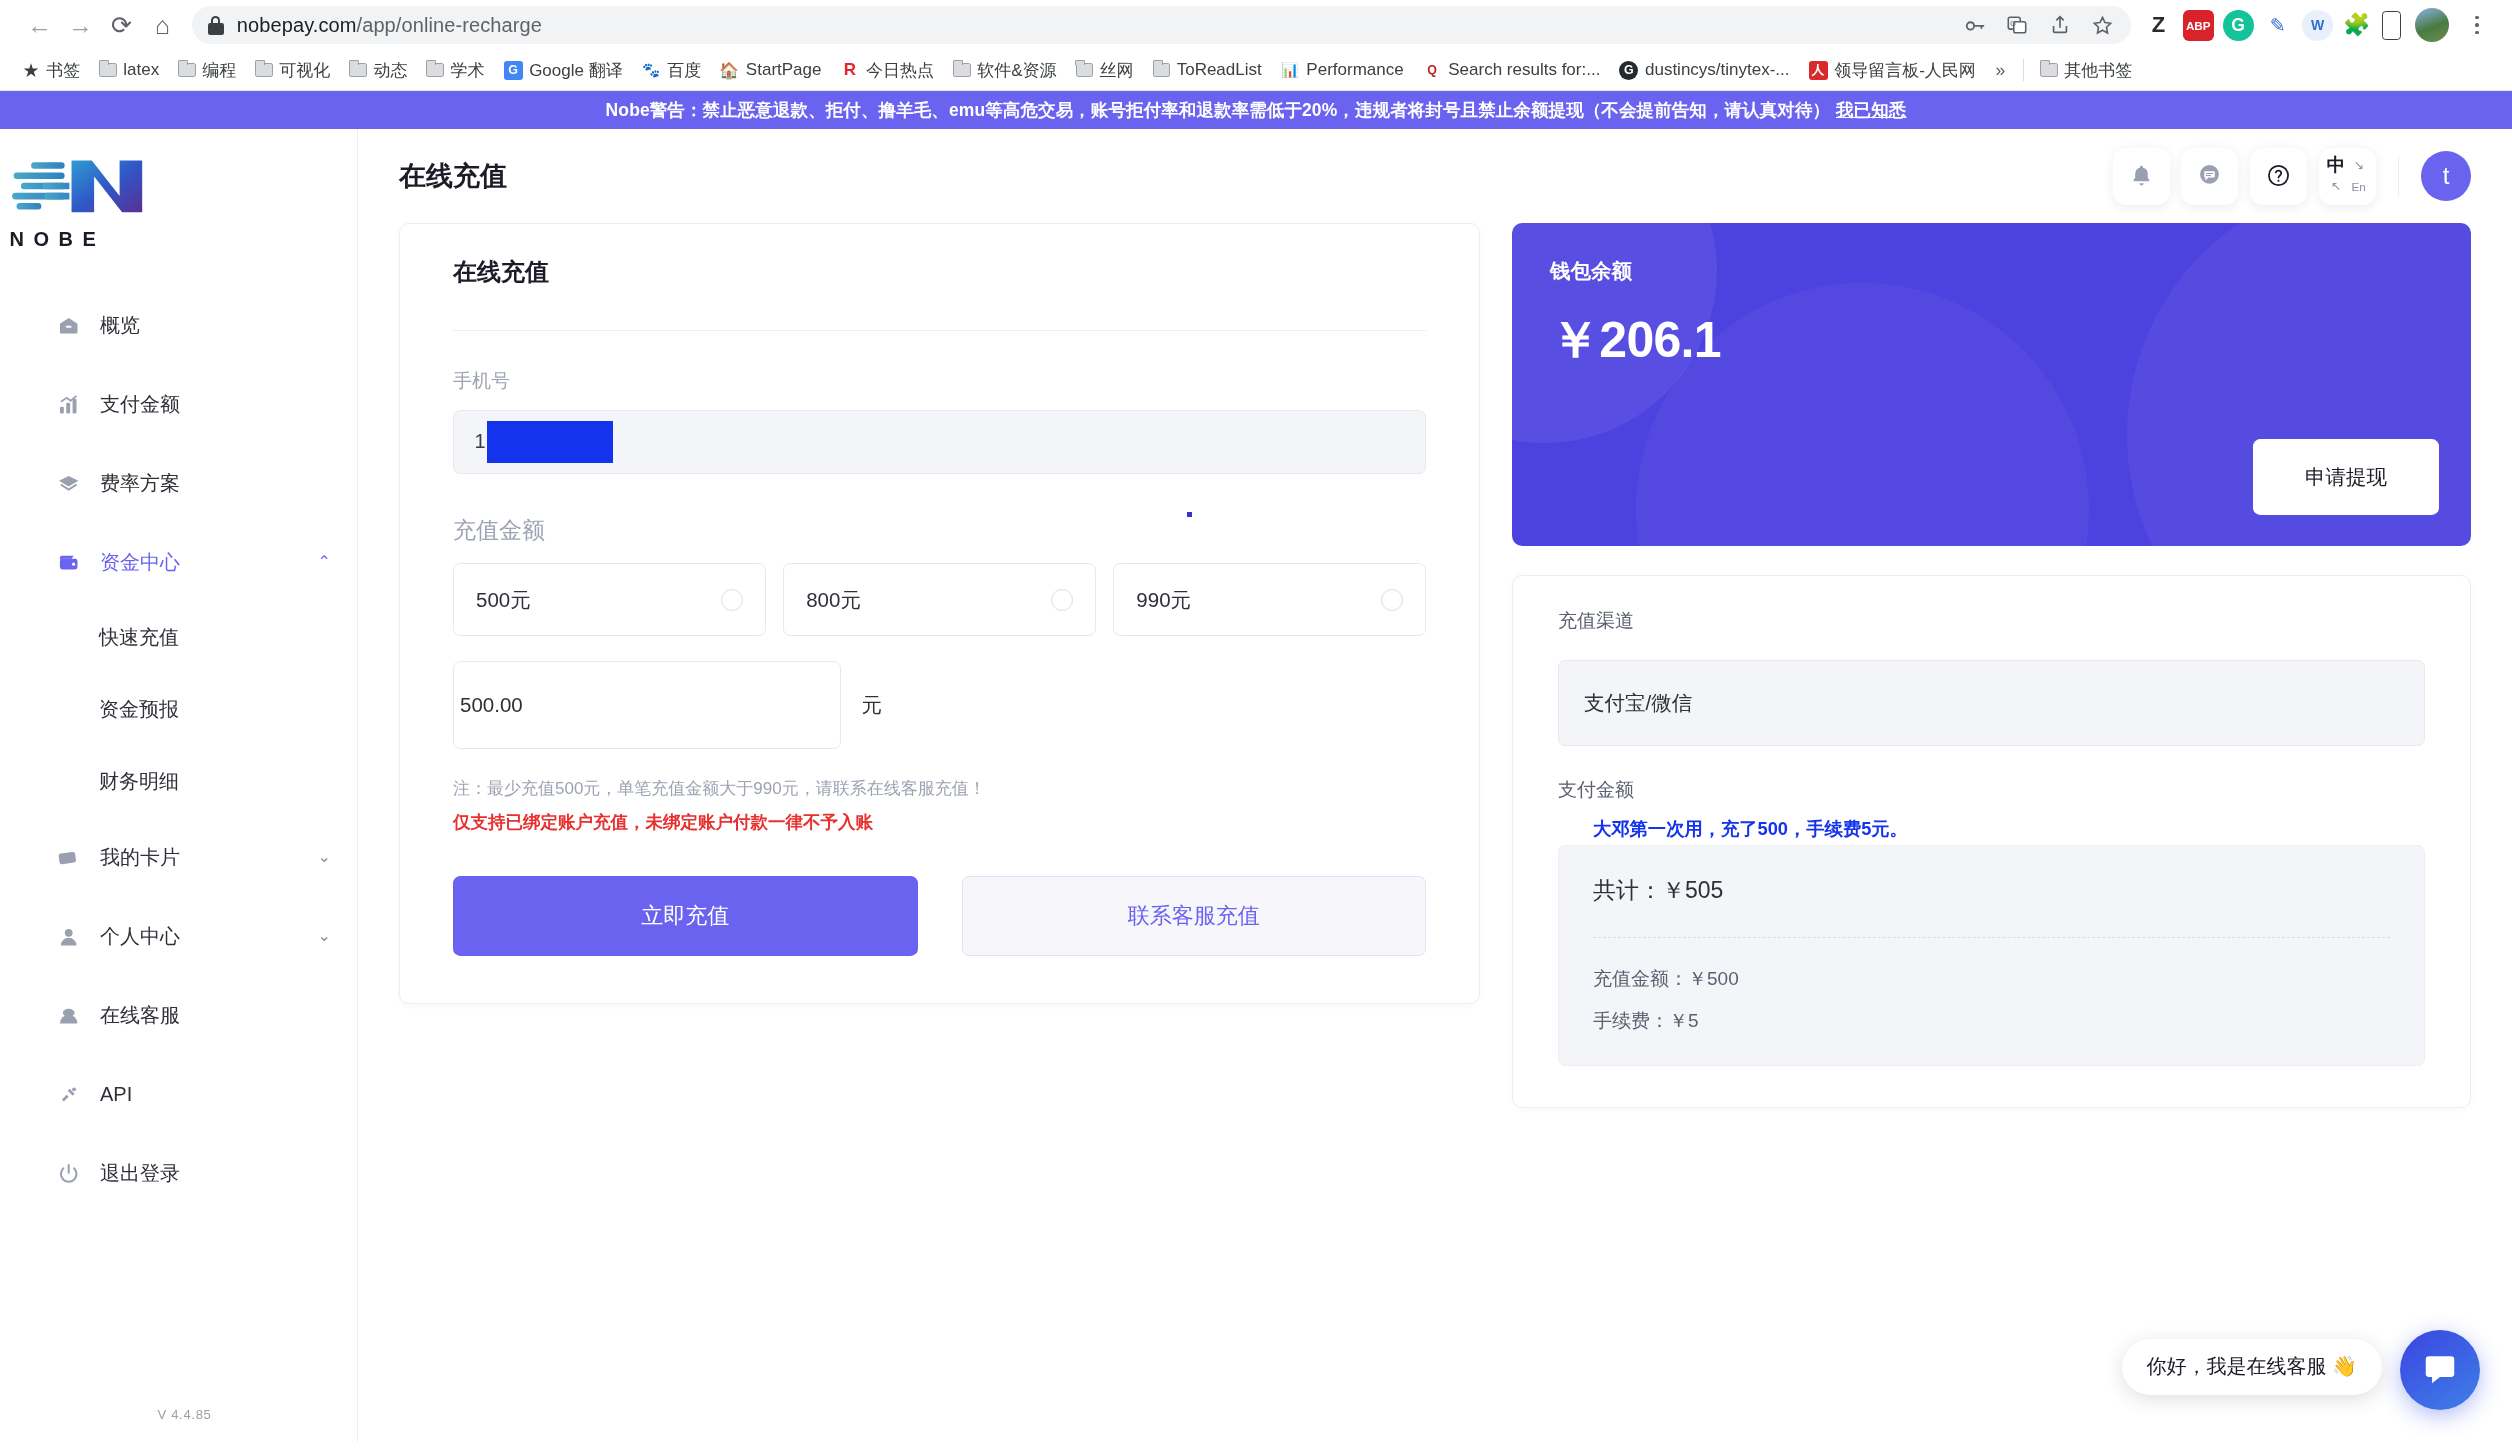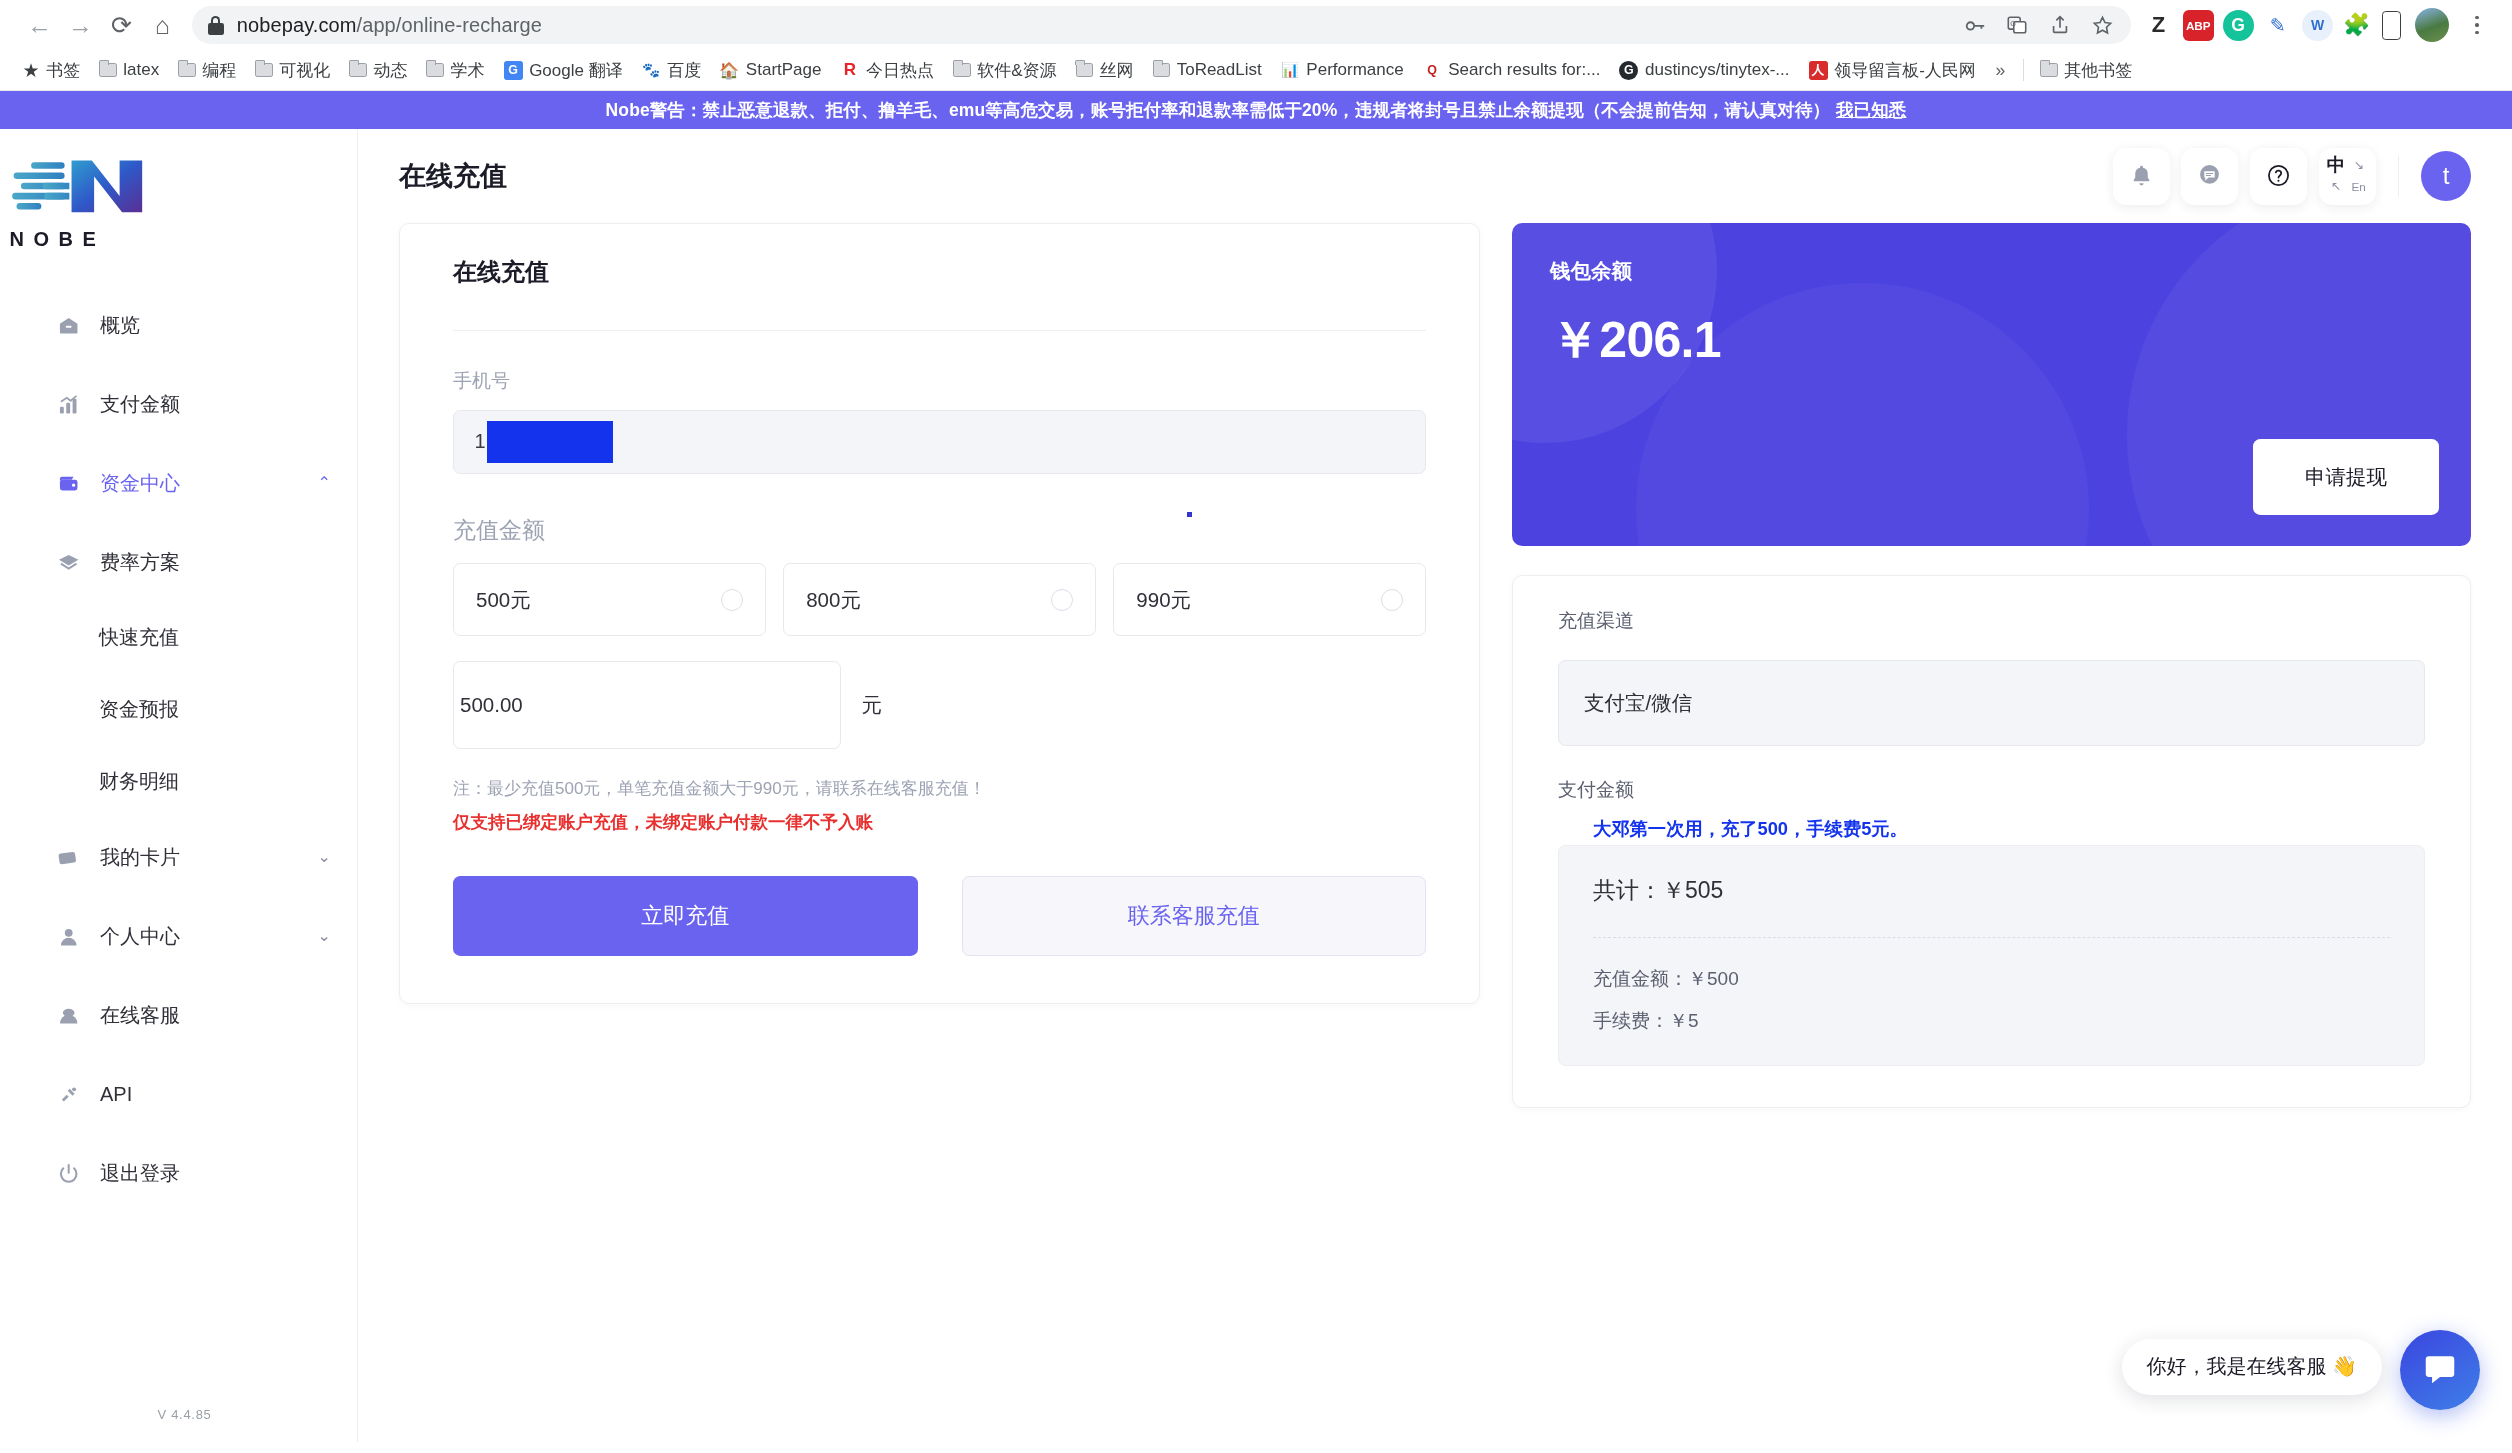--- a/index.html
+++ b/index.html
@@ -472,39 +472,39 @@
         <span class="nav-icon">
               <svg width="23.4" height="23.4" viewBox="0 0 24 24" fill="#9aa0b0">
                 <rect x="3" y="14" width="4" height="7" rx="1.3"></rect>
                 <rect x="9.5" y="10" width="4" height="11" rx="1.3"></rect>
                 <rect x="16" y="6" width="4" height="15" rx="1.3"></rect>
                 <path d="M4 9l6-4 4 3 6-5" stroke="#9aa0b0" stroke-width="1.8" fill="none"></path>
               </svg>
             </span>
         <span class="label">支付金额</span>
       </div>
+      <div class="nav-item">
+        <span class="nav-icon">
+              <svg width="23.4" height="23.4" viewBox="0 0 24 24" fill="#9aa0b0">
+                <path d="M2 9l10-5 10 5-10 6z"></path>
+                <path d="M4 13l8 5 8-5" stroke="#9aa0b0" stroke-width="2" fill="none"></path>
+              </svg>
+            </span>
+        <span class="label">费率方案</span>
+      </div>
       <div class="nav-item active">
         <span class="nav-icon">
               <svg width="23.4" height="23.4" viewBox="0 0 24 24" fill="#6a63f0">
                 <path d="M3 7a2 2 0 012-2h12l-2 3H5a2 2 0 00-2 2z"></path>
                 <rect x="3" y="8" width="18" height="11" rx="2.5"></rect>
                 <circle cx="17" cy="13.5" r="1.6" fill="#fff"></circle>
               </svg>
             </span>
         <span class="label">资金中心</span>
         <span class="nav-caret">⌃</span>
-      </div>
-      <div class="nav-item">
-        <span class="nav-icon">
-              <svg width="23.4" height="23.4" viewBox="0 0 24 24" fill="#9aa0b0">
-                <path d="M2 9l10-5 10 5-10 6z"></path>
-                <path d="M4 13l8 5 8-5" stroke="#9aa0b0" stroke-width="2" fill="none"></path>
-              </svg>
-            </span>
-        <span class="label">费率方案</span>
       </div>
       <div class="sub-item">
             <span>快速充值</span>
           </div>
       <div class="sub-item">
             <span>资金预报</span>
           </div>
       <div class="sub-item">
             <span>财务明细</span>
           </div>

